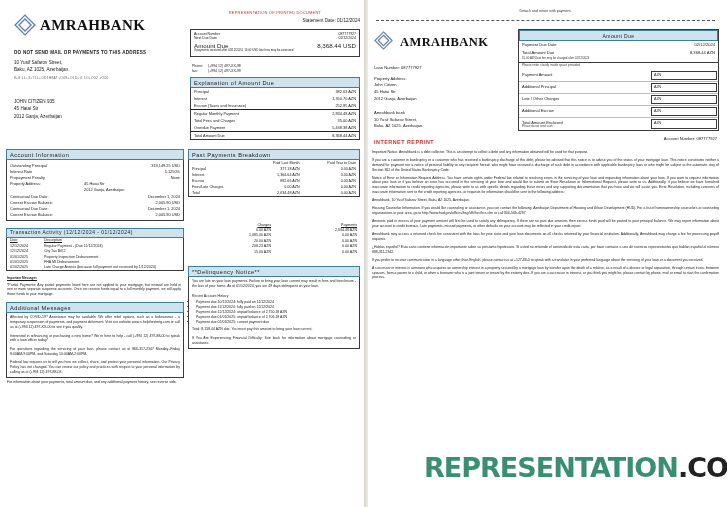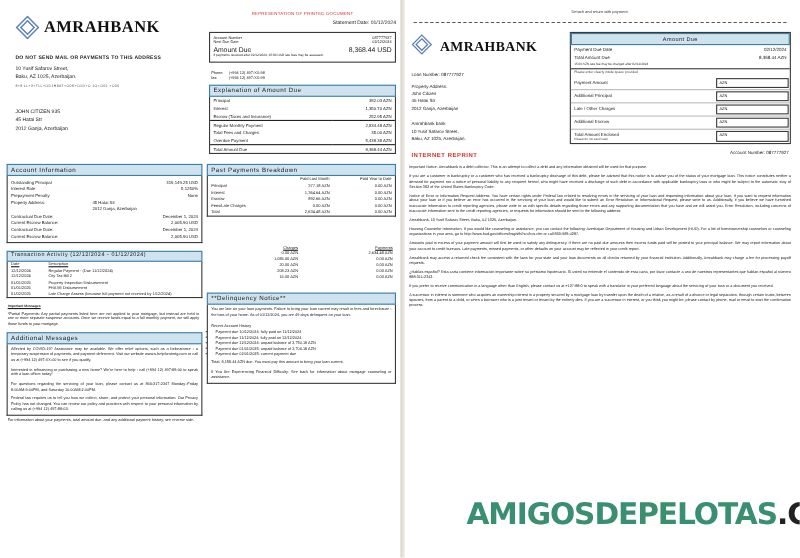--- a/index.html
+++ b/index.html
@@ -535,14 +535,14 @@
       <p>Amounts paid in excess of your payment amount will first be used to satisfy any delinquency. If there are no past due amounts then excess funds paid will be posted to your principal balance. We may report information about your account to credit bureaus. Late payments, missed payments, or other defaults on your account may be reflected in your credit report.</p>
       <p>Amrahbank may access a returned check fee consistent with the laws for your state and your loan documents on all checks returned by your financial institution. Additionally, Amrahbank may charge a fee for processing payoff requests.</p>
       <p>¿Hablas español? Esta carta contiene información importante sobre su préstamo hipotecario. Si usted no entiende el contenido de esta carta, por favor contacte a uno de nuestros representantes que hablan español al número 888-311-2342.</p>
       <p>If you prefer to receive communication in a language other than English, please contact us at +127-88-0 to speak with a translator in your preferred language  about the servicing  of your loan or a document you received.</p>
       <p>A successor in interest is someone who acquires an ownership interest in a property secured by a mortgage loan by transfer upon the death of a relative, as a result of a divorce or legal separation, through certain trusts, between spouses, from a parent to a child, or when a borrower who is a joint tenant or tenant by the entirety dies. If you are a successor in interest, or you think you might be, please contact by phone,  mail or email to start the confirmation process.</p>
     </div>
   </div>
 </div>
 
 <div class="wm">
-  <span class="g">AMIGOSDEPELOTAS</span><span class="d">.COM</span>
+  <span class="g">REPRESENTATION</span><span class="d">.COM</span>
 </div>
 
 </body></html>

